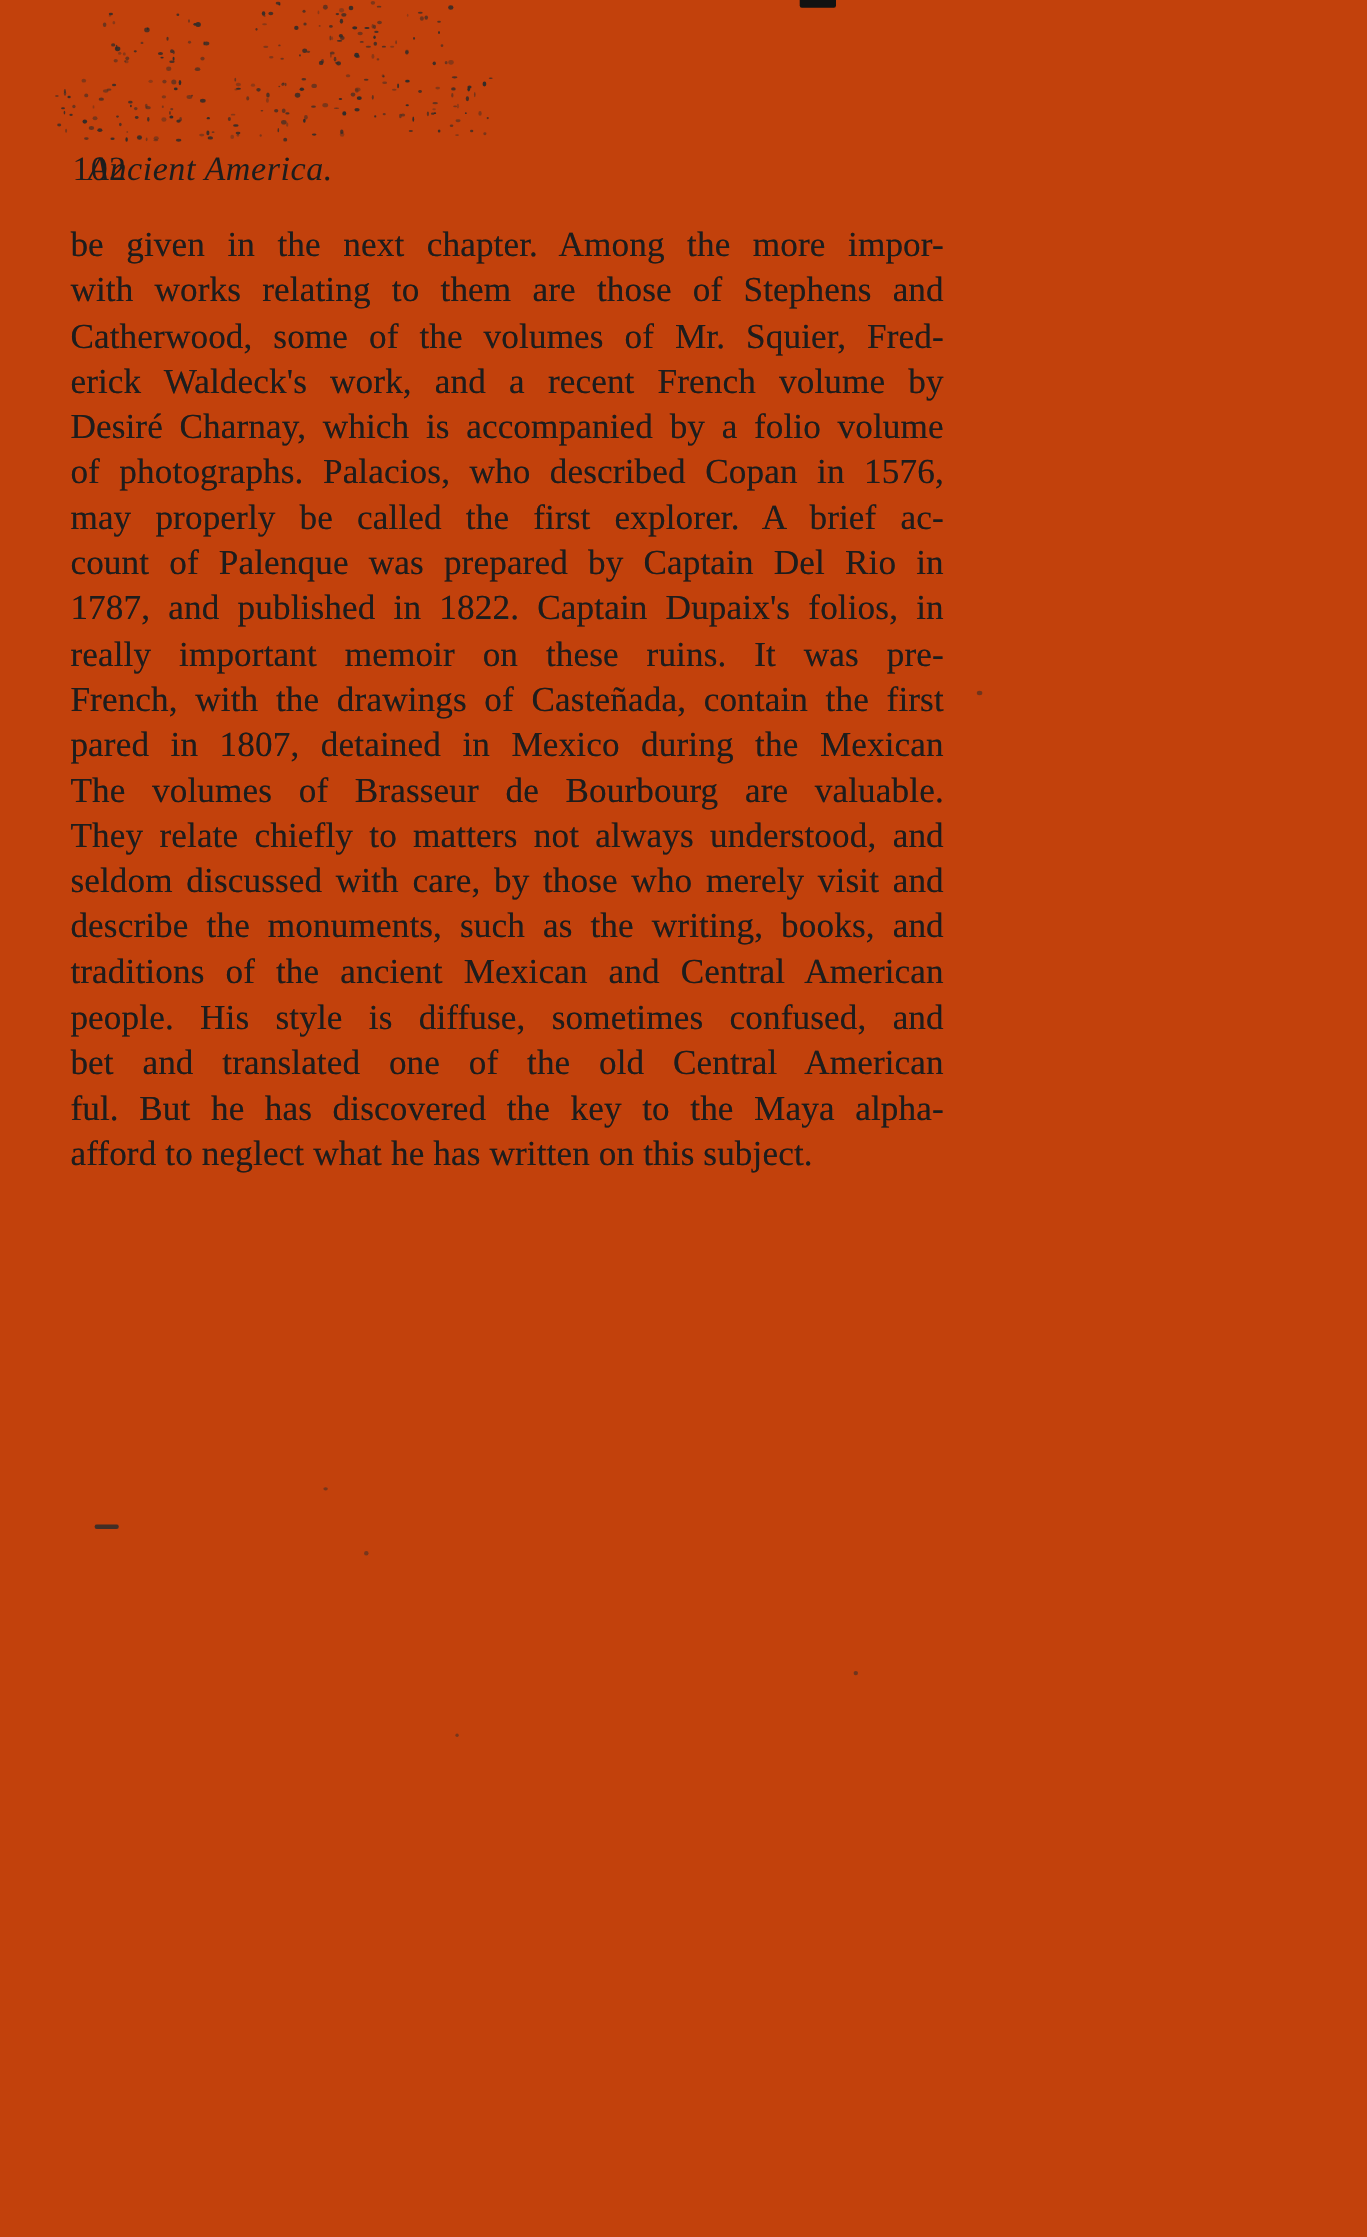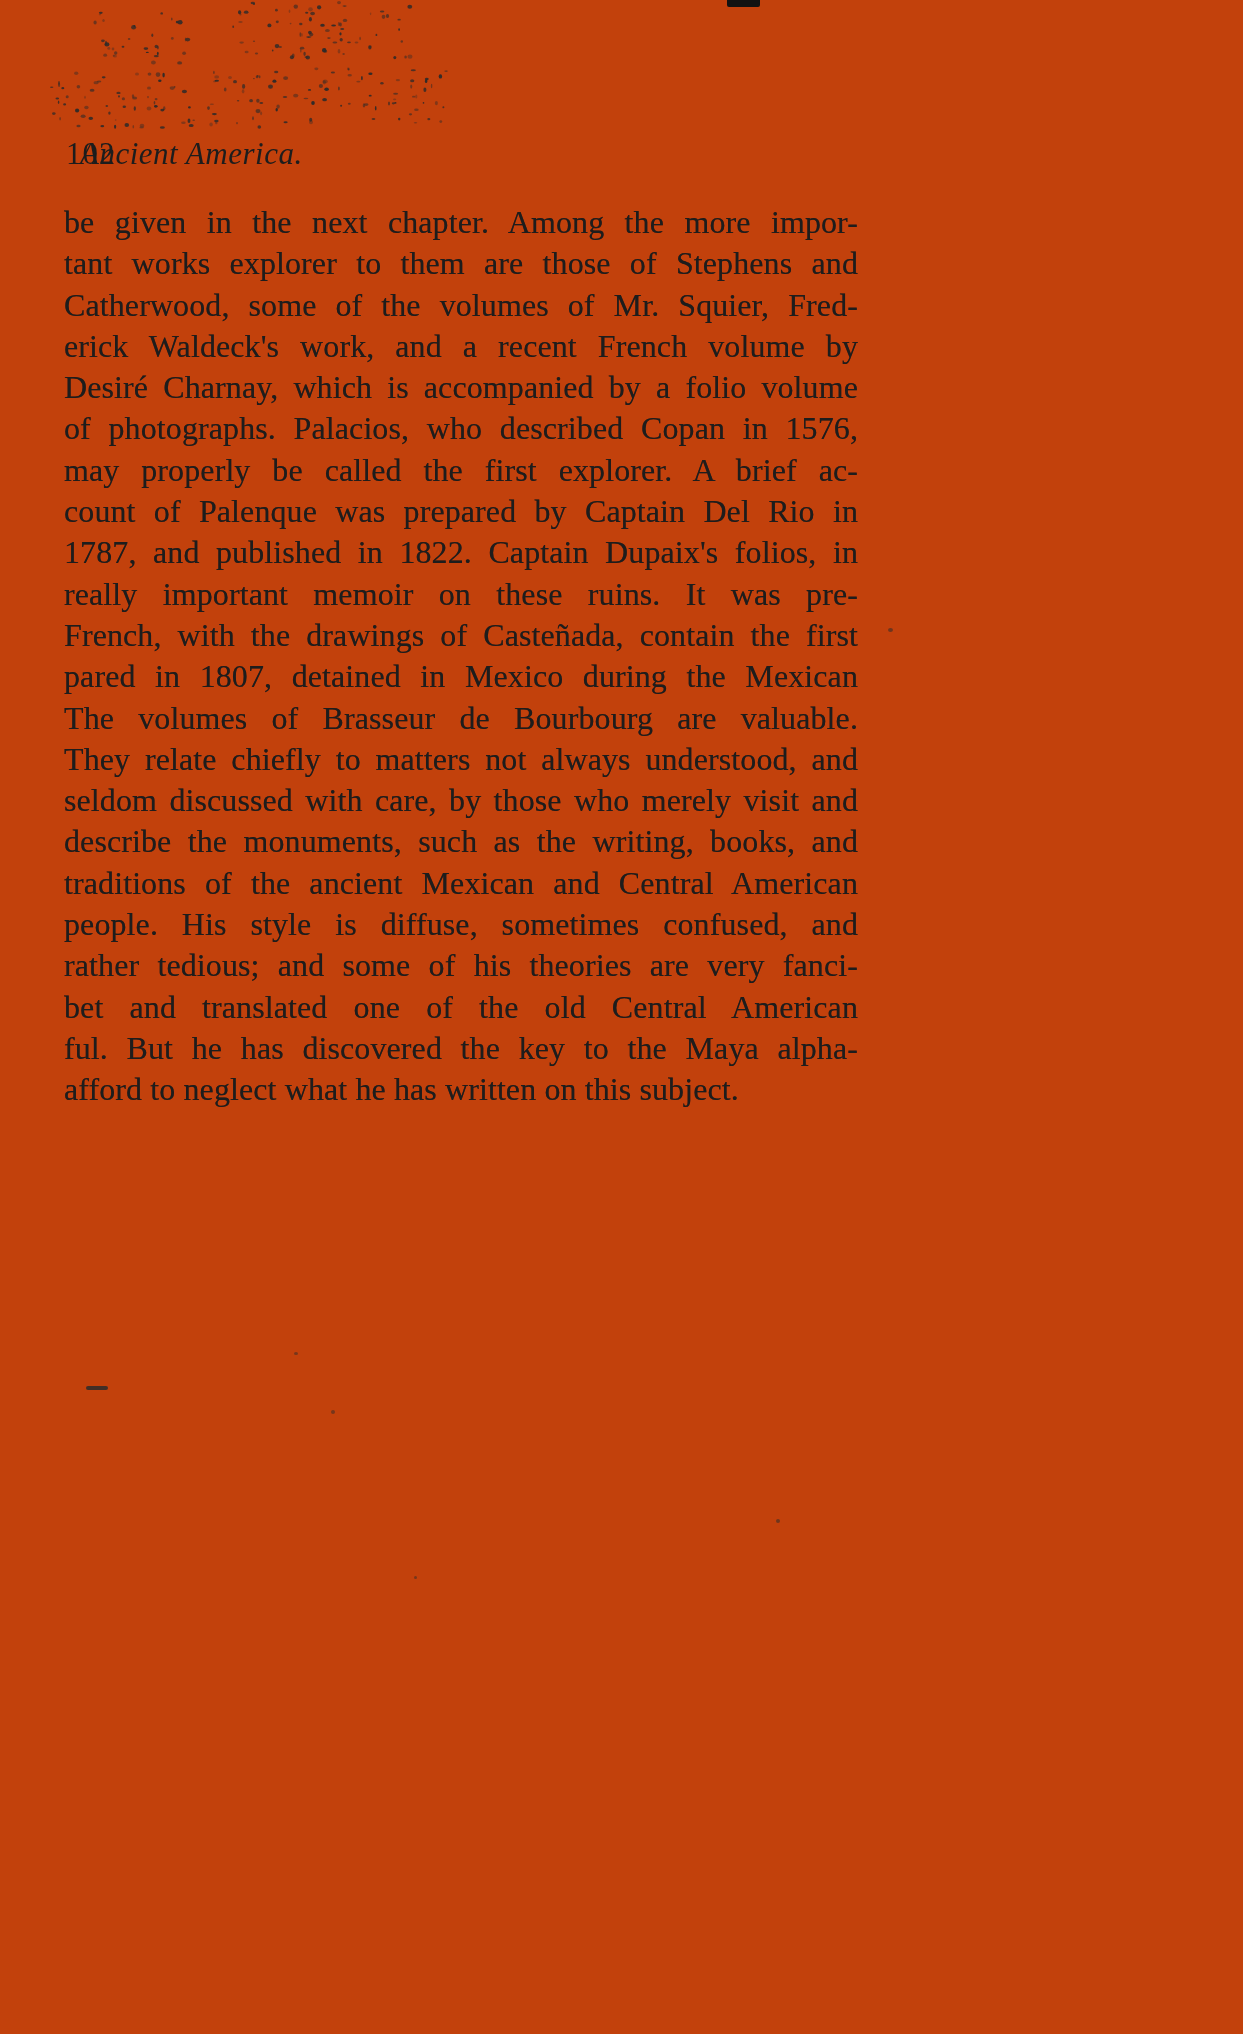--- a/index.html
+++ b/index.html
@@ -353,38 +353,37 @@
 
   <div class="corner-mark"></div>
 
   <div class="content">
     <div class="pagehead">
       <span class="pagenum">102</span>
       <span class="runhead">Ancient America.</span>
     </div>
     <div class="body">
         <div class="line">be given in the next chapter. Among the more impor-</div>
-        <div class="line">tant works explorer to them are those of Stephens and</div>
+        <div class="line">with works relating to them are those of Stephens and</div>
         <div class="line">Catherwood, some of the volumes of Mr. Squier, Fred-</div>
         <div class="line">erick Waldeck's work, and a recent French volume by</div>
         <div class="line">Desiré Charnay, which is accompanied by a folio volume</div>
         <div class="line">of photographs. Palacios, who described Copan in 1576,</div>
         <div class="line">may properly be called the first explorer. A brief ac-</div>
         <div class="line">count of Palenque was prepared by Captain Del Rio in</div>
         <div class="line">1787, and published in 1822. Captain Dupaix's folios, in</div>
         <div class="line">really important memoir on these ruins. It was pre-</div>
         <div class="line">French, with the drawings of Casteñada, contain the first</div>
         <div class="line">pared in 1807, detained in Mexico during the Mexican</div>
         <div class="line">The volumes of Brasseur de Bourbourg are valuable.</div>
         <div class="line">They relate chiefly to matters not always understood, and</div>
         <div class="line">seldom discussed with care, by those who merely visit and</div>
         <div class="line">describe the monuments, such as the writing, books, and</div>
         <div class="line">traditions of the ancient Mexican and Central American</div>
         <div class="line">people. His style is diffuse, sometimes confused, and</div>
-        <div class="line">rather tedious; and some of his theories are very fanci-</div>
         <div class="line">bet and translated one of the old Central American</div>
         <div class="line">ful. But he has discovered the key to the Maya alpha-</div>
         <div class="line last">afford to neglect what he has written on this subject.</div>
       </div>
   </div>
 
 <div class="speck" style="left: 888px; top: 628px; width: 5px; height: 4px; opacity: 0.55;"></div>
     <div class="speck" style="left: 294px; top: 1352px; width: 4px; height: 3px; opacity: 0.5;"></div>
     <div class="speck dash" style="left: 86px; top: 1386px; width: 22px; height: 4px; opacity: 0.85;"></div>
     <div class="speck" style="left: 331px; top: 1410px; width: 4px; height: 4px; opacity: 0.5;"></div>

